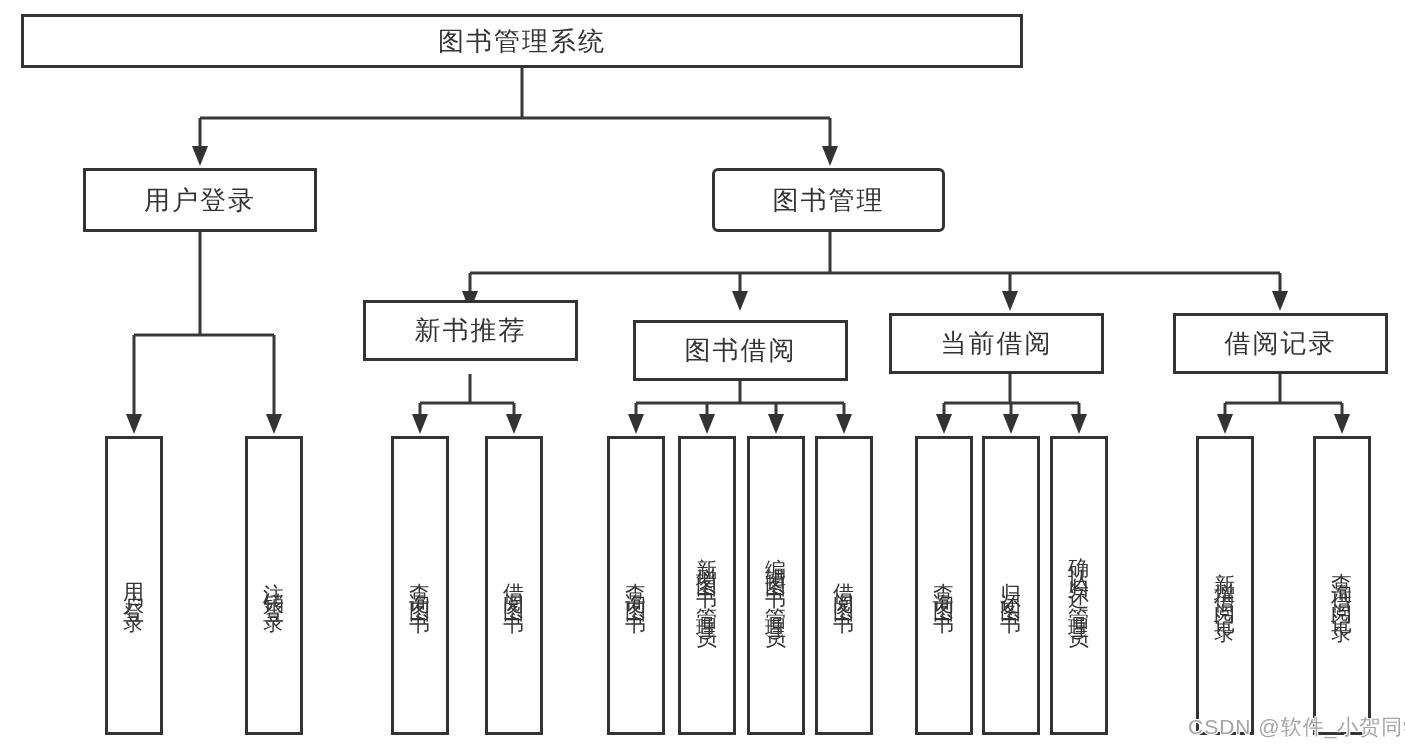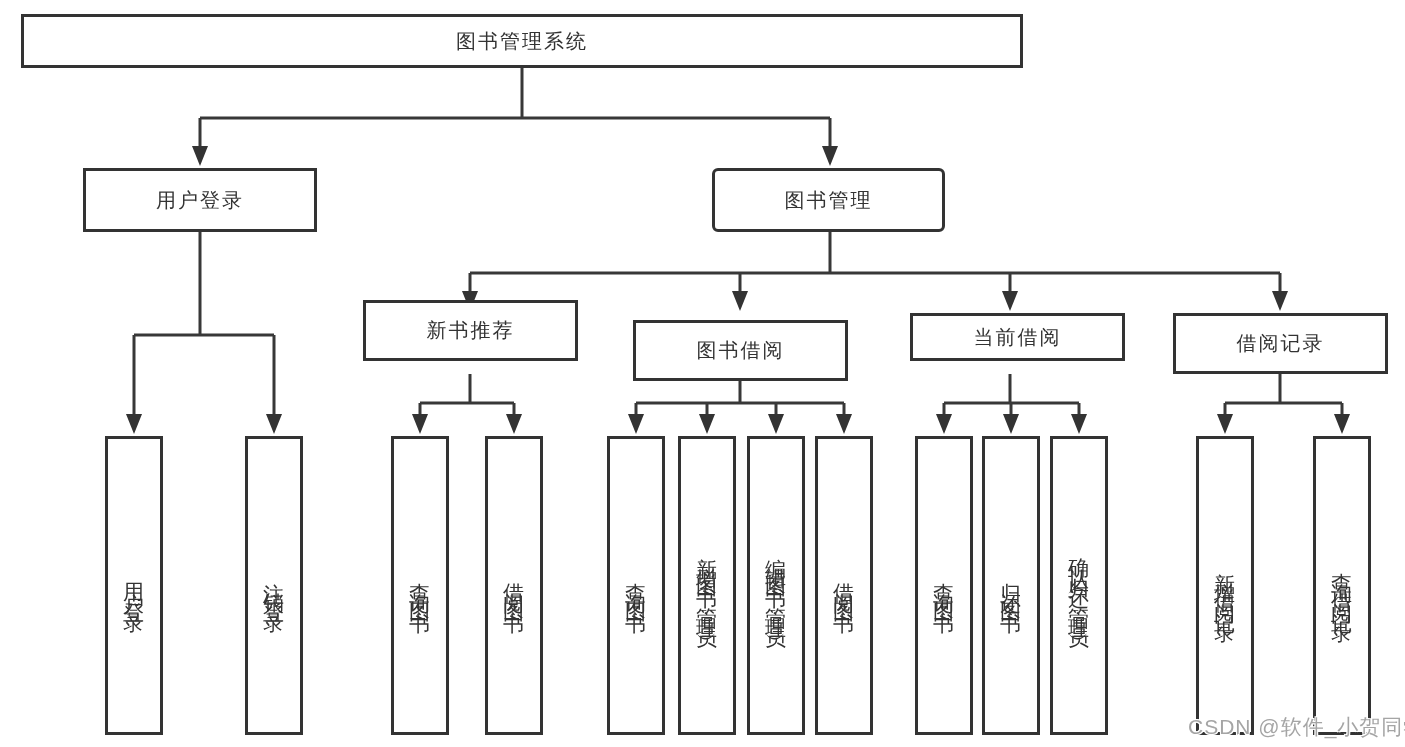--- a/index.html
+++ b/index.html
@@ -30,21 +30,21 @@
     fill: #333333;
   }
   .hbox {
     position: absolute;
     box-sizing: border-box;
     border: 3px solid #333333;
     background: #ffffff;
     display: flex;
     align-items: center;
     justify-content: center;
-    font-size: 20px;
+    font-size: 26px;
     letter-spacing: 2px;
     color: #333333;
     white-space: nowrap;
   }
   .vbox {
     position: absolute;
     box-sizing: border-box;
     top: 436px;
     width: 58px;
     height: 299px;
@@ -63,21 +63,21 @@
     line-height: 1;
     color: #333333;
     white-space: nowrap;
   }
   
   .n-root     { left: 21px;   top: 14px;  width: 1002px; height: 54px; }
   .n-login    { left: 83px;   top: 168px; width: 234px;  height: 64px; }
   .n-mgmt     { left: 712px;  top: 168px; width: 233px;  height: 64px; border-radius: 6px; }
   .n-rec      { left: 363px;  top: 300px; width: 215px;  height: 61px; }
   .n-borrow   { left: 633px;  top: 320px; width: 215px;  height: 61px; }
-  .n-current  { left: 910px;  top: 313px; width: 215px;  height: 48px; font-family: Liberation Mono, monospace; }
+  .n-current  { left: 889px;  top: 313px; width: 215px;  height: 61px; font-family: Liberation Mono, monospace; }
   .n-record   { left: 1173px; top: 313px; width: 215px;  height: 61px; }
   
   .l-a1 { left: 105px; }
   .l-a2 { left: 245px; }
   .l-b1 { left: 391px; }
   .l-b2 { left: 485px; }
   .l-c1 { left: 607px; }
   .l-c2 { left: 678px; }
   .l-c3 { left: 747px; }
   .l-c4 { left: 815px; }

